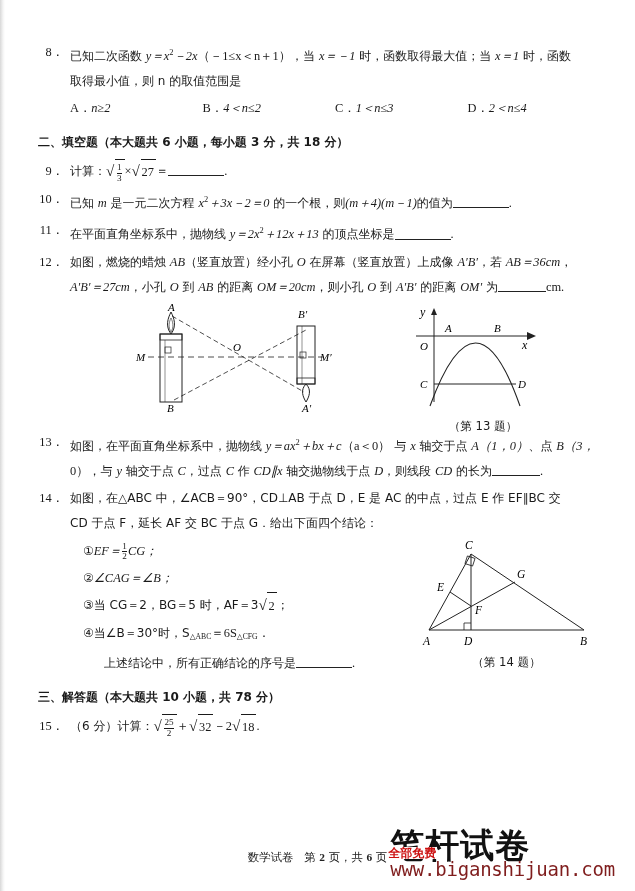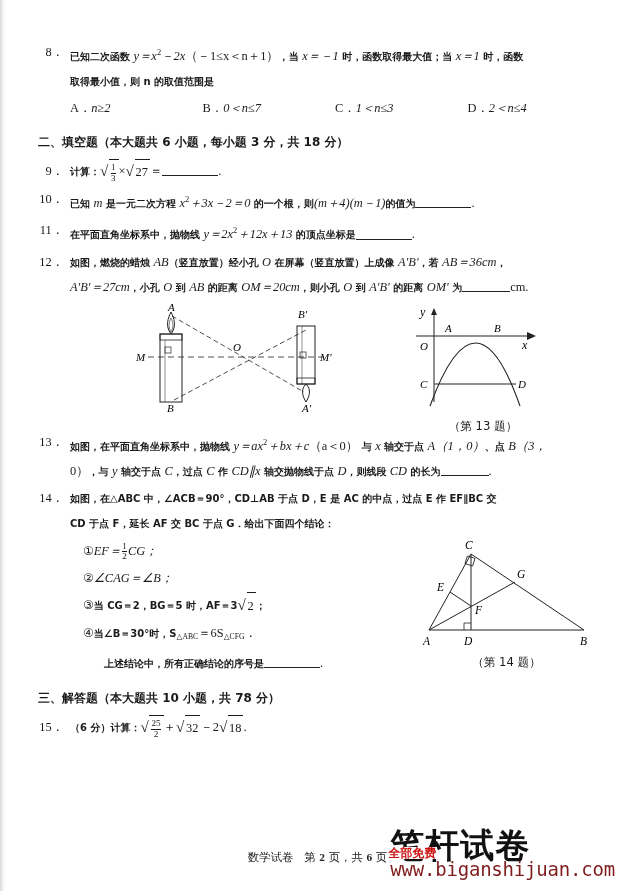--- a/index.html
+++ b/index.html
@@ -44,21 +44,21 @@
     position: absolute;
     left: 0;
     top: 0;
     width: 26px;
     text-align: right;
   }
   .q .body {
     margin-left: 32px;
     text-align: justify;
   }
-  .cn { font-family: "DejaVu Sans", "Liberation Sans", sans-serif; font-size: 10px; font-weight: bold; }
+  .cn { font-family: "DejaVu Sans", "Liberation Sans", sans-serif; font-size: 12px; }
   i, .it { font-family: "Liberation Serif", serif; }
   .sec {
     font-family: "DejaVu Sans", "Liberation Sans", sans-serif;
     font-weight: bold;
     font-size: 12px;
     line-height: 26px;
     margin: 8px 0 4px 0;
   }
   .opts {
     display: flex;
@@ -190,21 +190,21 @@
     <div class="q">
       <span class="num">8．</span>
       <div class="body">
         <span class="cn">已知二次函数 </span><i>y＝x</i><sup>2</sup><i>－2x</i><span>（－1≤x＜n＋1）</span><span class="cn">，当 </span><i>x＝－1</i><span class="cn"> 时，函数取得最大值；当 </span><i>x＝1</i><span class="cn"> 时，函数</span>
         <div><span class="cn">取得最小值，则 n 的取值范围是</span></div>
       </div>
     </div>
 
     <div class="opts">
       <span><span>A．</span><i>n≥2</i></span>
-      <span><span>B．</span><i>0＜n≤7</i></span>
+      <span><span>B．</span><i>4＜n≤2</i></span>
       <span><span>C．</span><i>1＜n≤3</i></span>
       <span><span>D．</span><i>2＜n≤4</i></span>
     </div>
 
     <div class="sec">二、填空题（本大题共 6 小题，每小题 3 分，共 18 分）</div>
 
     <div class="q">
       <span class="num">9．</span>
       <div class="body">
         <span class="cn">计算：</span><span class="sqrt"><span class="rad">√</span><span class="under"><span class="frac"><span class="numr">1</span><span class="den">3</span></span></span></span><span>×</span><span class="sqrt"><span class="rad">√</span><span class="under">27</span></span><span>＝</span><span class="blank"></span><span>.</span>

